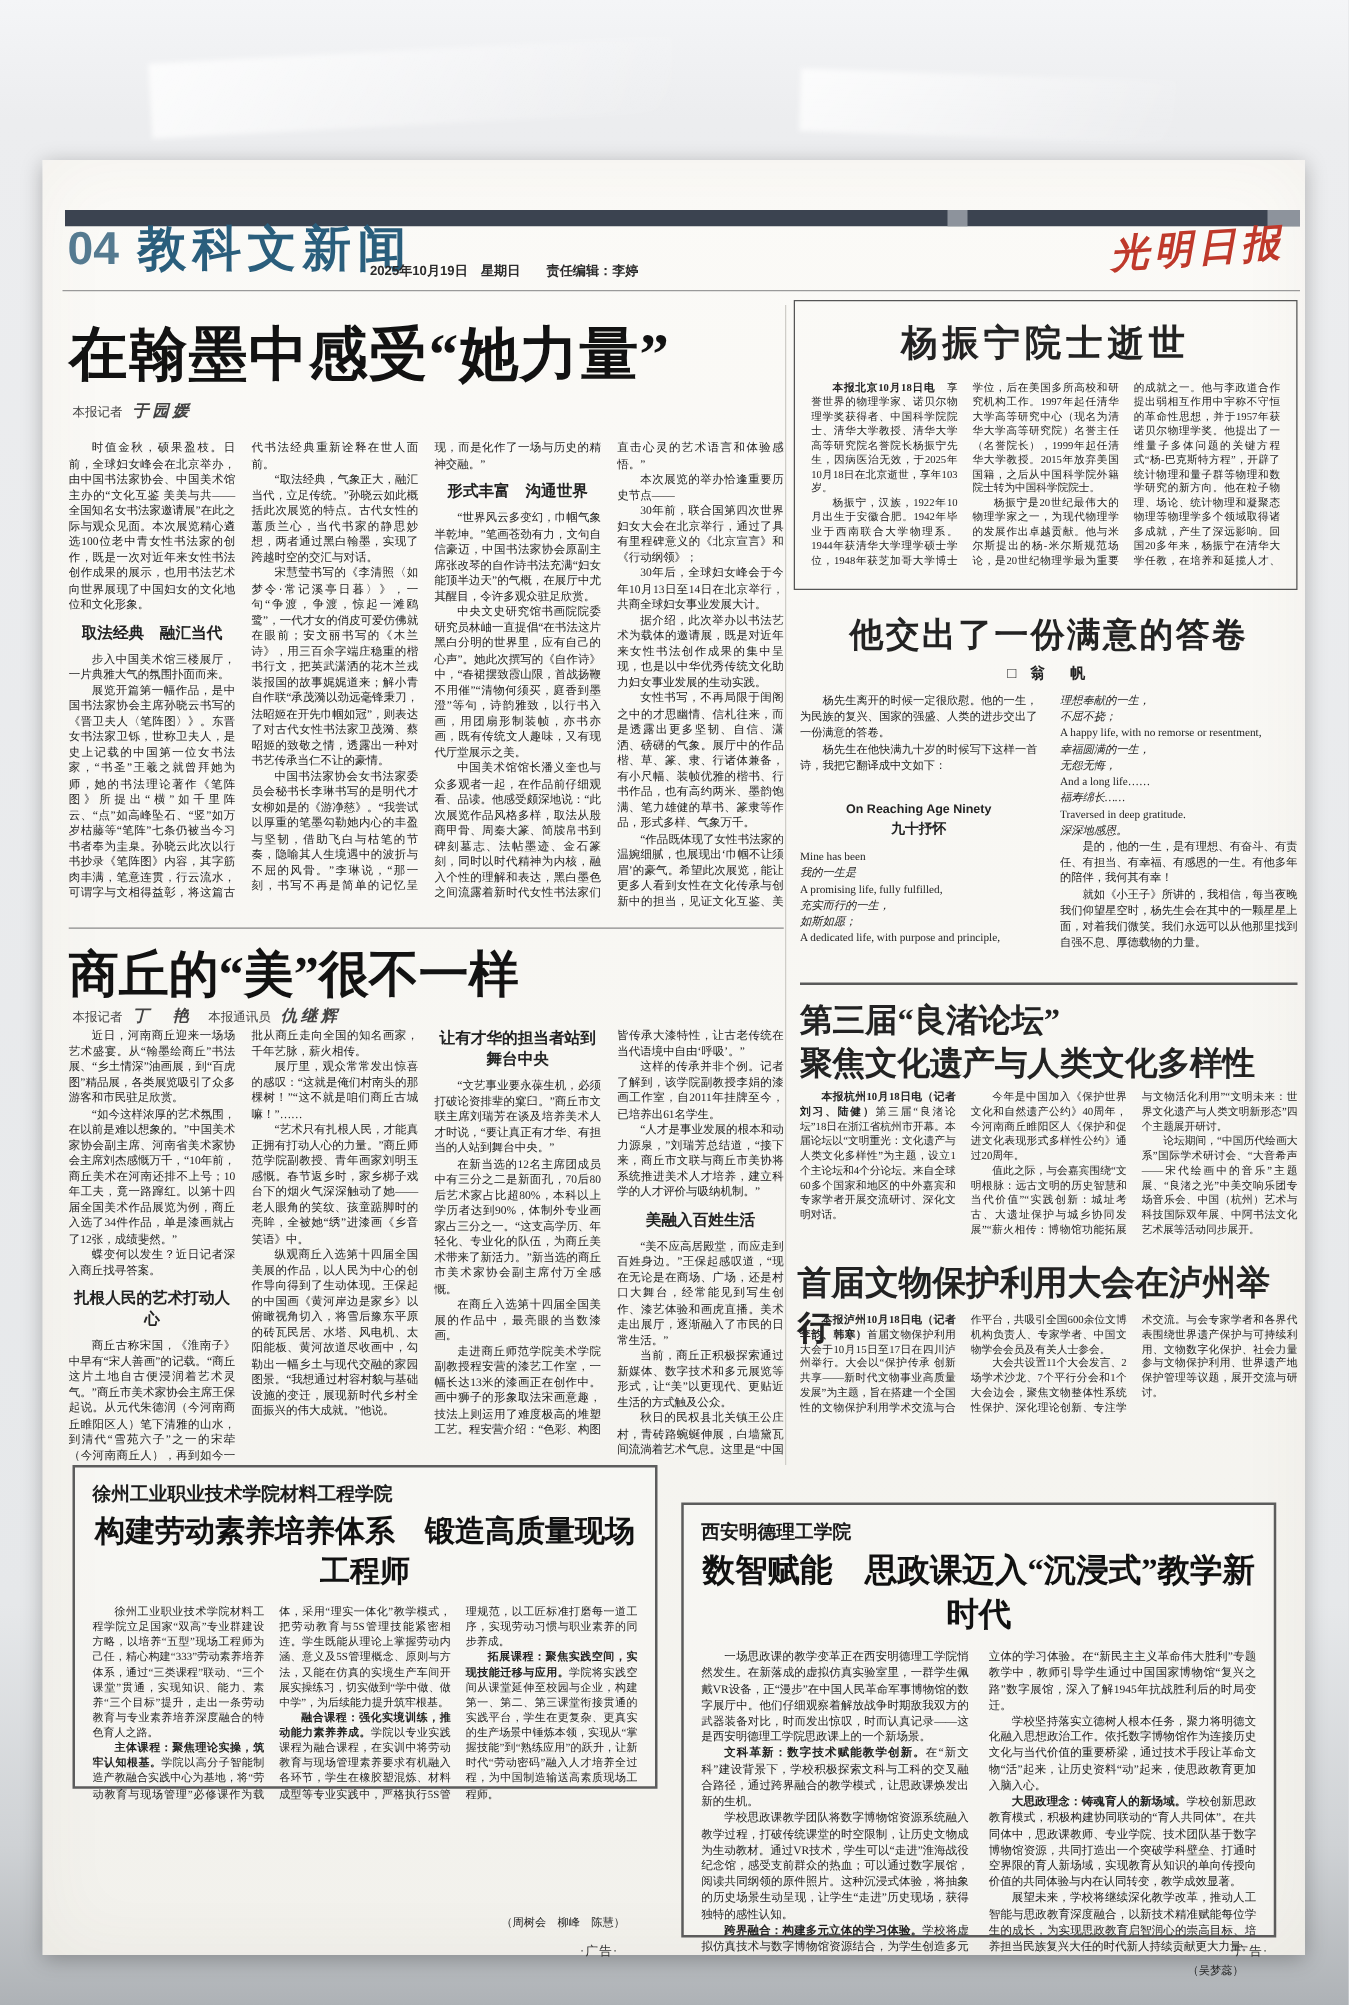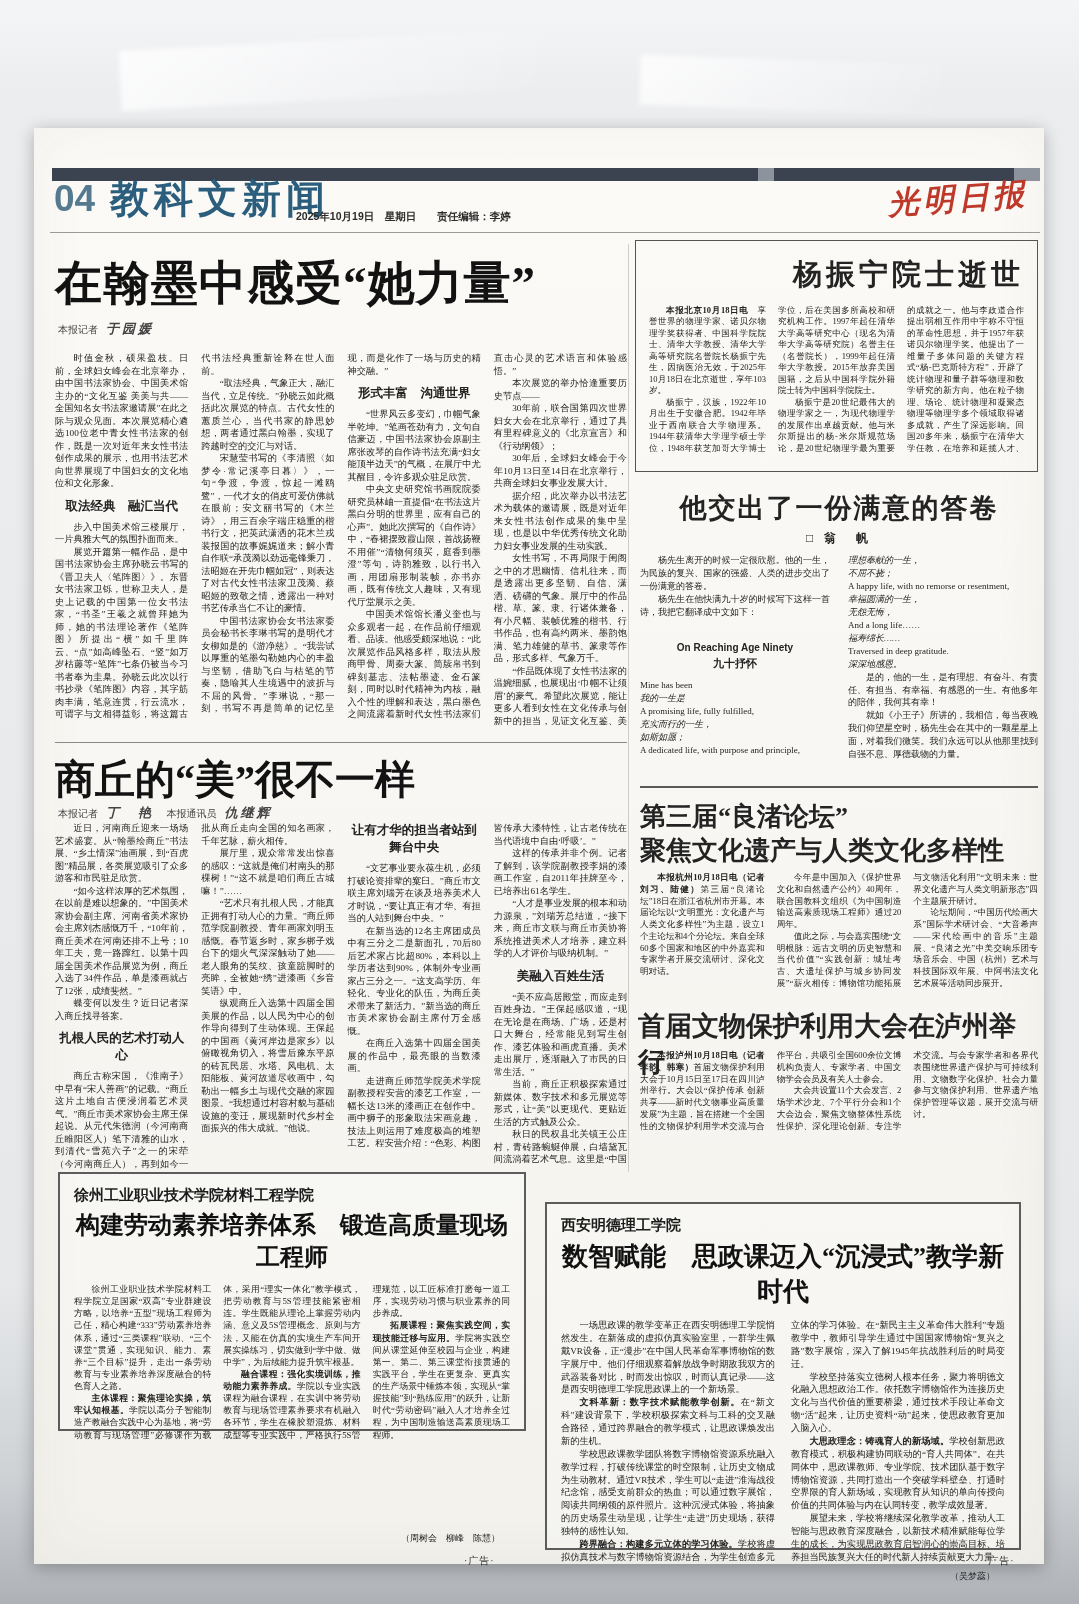--- a/index.html
+++ b/index.html
@@ -36,21 +36,21 @@
   .main-body{position:absolute;left:21px;top:224px;width:572px;height:384px;overflow:hidden;
     column-count:4;column-gap:13px;font-size:9.2px;line-height:1.36;}
   .left-divider{position:absolute;left:21px;top:614px;width:572px;border-top:1px solid #8a8a8a;}
   .sq-title{position:absolute;left:21px;top:624px;width:572px;font-size:40px;font-weight:900;color:#121212;}
   .sq-byline{position:absolute;left:24px;top:676px;font-size:10px;color:#444;}
   .sq-body{position:absolute;left:21px;top:694px;width:572px;height:350px;overflow:hidden;
     column-count:4;column-gap:13px;font-size:9.2px;line-height:1.36;}
 
   .yang-box{position:absolute;left:601px;top:112px;width:403px;height:232px;border:1px solid #555;
     box-sizing:border-box;padding:10px 13px;}
-  .yang-title{text-align:right;font-size:29px;font-weight:900;letter-spacing:4px;margin:4px 0 10px;}
+  .yang-title{text-align:center;font-size:29px;font-weight:900;letter-spacing:4px;margin:4px 0 10px;}
   .yang-body{height:158px;overflow:hidden;column-count:3;column-gap:12px;font-size:8.5px;line-height:1.35;}
 
   .wf-title{position:absolute;left:606px;top:362px;width:398px;text-align:center;font-size:27px;font-weight:900;letter-spacing:2px;}
   .wf-author{position:absolute;left:606px;top:402px;width:398px;text-align:center;font-size:12px;font-weight:bold;letter-spacing:4px;}
   .wf-body{position:absolute;left:606px;top:426px;width:398px;height:224px;overflow:hidden;
     column-count:2;column-gap:18px;font-size:9px;line-height:1.44;}
   .wf-rule{position:absolute;left:606px;top:658px;width:398px;border-top:2px solid #5a5a5a;}
 
   .lz-title{position:absolute;left:606px;top:672px;width:398px;font-size:26px;font-weight:900;line-height:1.3;}
   .lz-body{position:absolute;left:606px;top:744px;width:398px;height:126px;overflow:hidden;
@@ -182,21 +182,21 @@
         <p class="para">就如《小王子》所讲的，我相信，每当夜晚我们仰望星空时，杨先生会在其中的一颗星星上面，对着我们微笑。我们永远可以从他那里找到自强不息、厚德载物的力量。</p>
       </div>
     <div class="wf-rule"></div>
 
     <h2 class="lz-title">
       <span style="display:block;">第三届“良渚论坛”</span>
       <span style="display:block;">聚焦文化遗产与人类文化多样性</span>
     </h2>
     <div class="lz-body">
         <p class="para"><b class="lead">本报杭州10月18日电（记者刘习、陆健）</b>第三届“良渚论坛”18日在浙江省杭州市开幕。本届论坛以“文明重光：文化遗产与人类文化多样性”为主题，设立1个主论坛和4个分论坛。来自全球60多个国家和地区的中外嘉宾和专家学者开展交流研讨、深化文明对话。</p>
-        <p class="para">今年是中国加入《保护世界文化和自然遗产公约》40周年，联合国教科文组织《为中国制造输送高素质现场工程师》通过20周年。</p>
+        <p class="para">今年是中国加入《保护世界文化和自然遗产公约》40周年，今河南商丘睢阳区人《保护和促进文化表现形式多样性公约》通过20周年。</p>
         <p class="para">值此之际，与会嘉宾围绕“文明根脉：远古文明的历史智慧和当代价值”“实践创新：城址考古、大遗址保护与城乡协同发展”“薪火相传：博物馆功能拓展与文物活化利用”“文明未来：世界文化遗产与人类文明新形态”四个主题展开研讨。</p>
         <p class="para">论坛期间，“中国历代绘画大系”国际学术研讨会、“大音希声——宋代绘画中的音乐”主题展、“良渚之光”中美交响乐团专场音乐会、中国（杭州）艺术与科技国际双年展、中阿书法文化艺术展等活动同步展开。</p>
       </div>
 
     <h2 class="luz-title">首届文物保护利用大会在泸州举行</h2>
     <div class="luz-body">
         <p class="para"><b class="lead">本报泸州10月18日电（记者李韵、韩寒）</b>首届文物保护利用大会于10月15日至17日在四川泸州举行。大会以“保护传承 创新共享——新时代文物事业高质量发展”为主题，旨在搭建一个全国性的文物保护利用学术交流与合作平台，共吸引全国600余位文博机构负责人、专家学者、中国文物学会会员及有关人士参会。</p>
         <p class="para">大会共设置11个大会发言、2场学术沙龙、7个平行分会和1个大会边会，聚焦文物整体性系统性保护、深化理论创新、专注学术交流。与会专家学者和各界代表围绕世界遗产保护与可持续利用、文物数字化保护、社会力量参与文物保护利用、世界遗产地保护管理等议题，展开交流与研讨。</p>
       </div>
 

